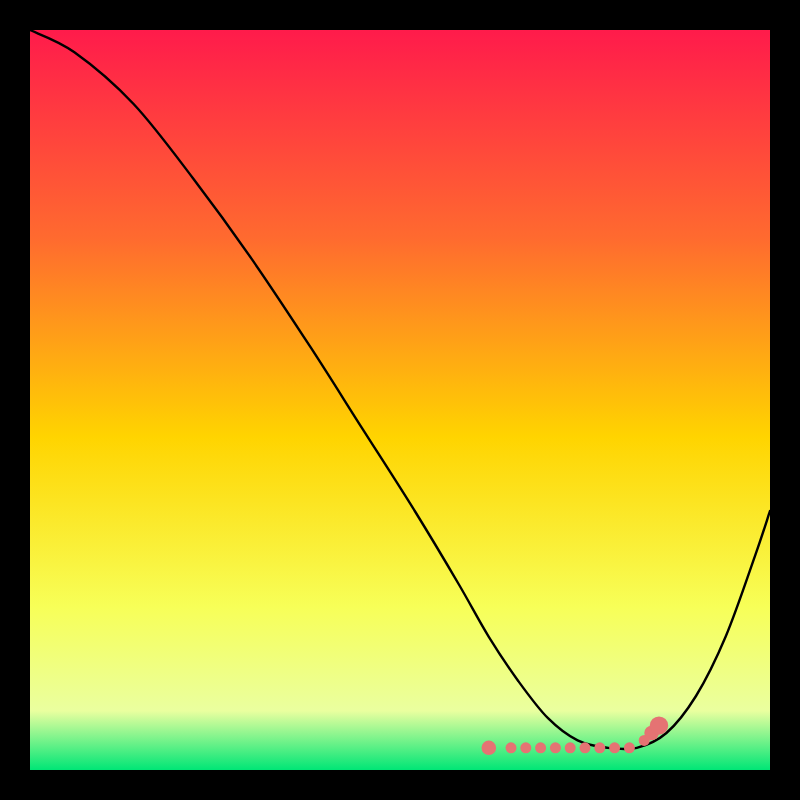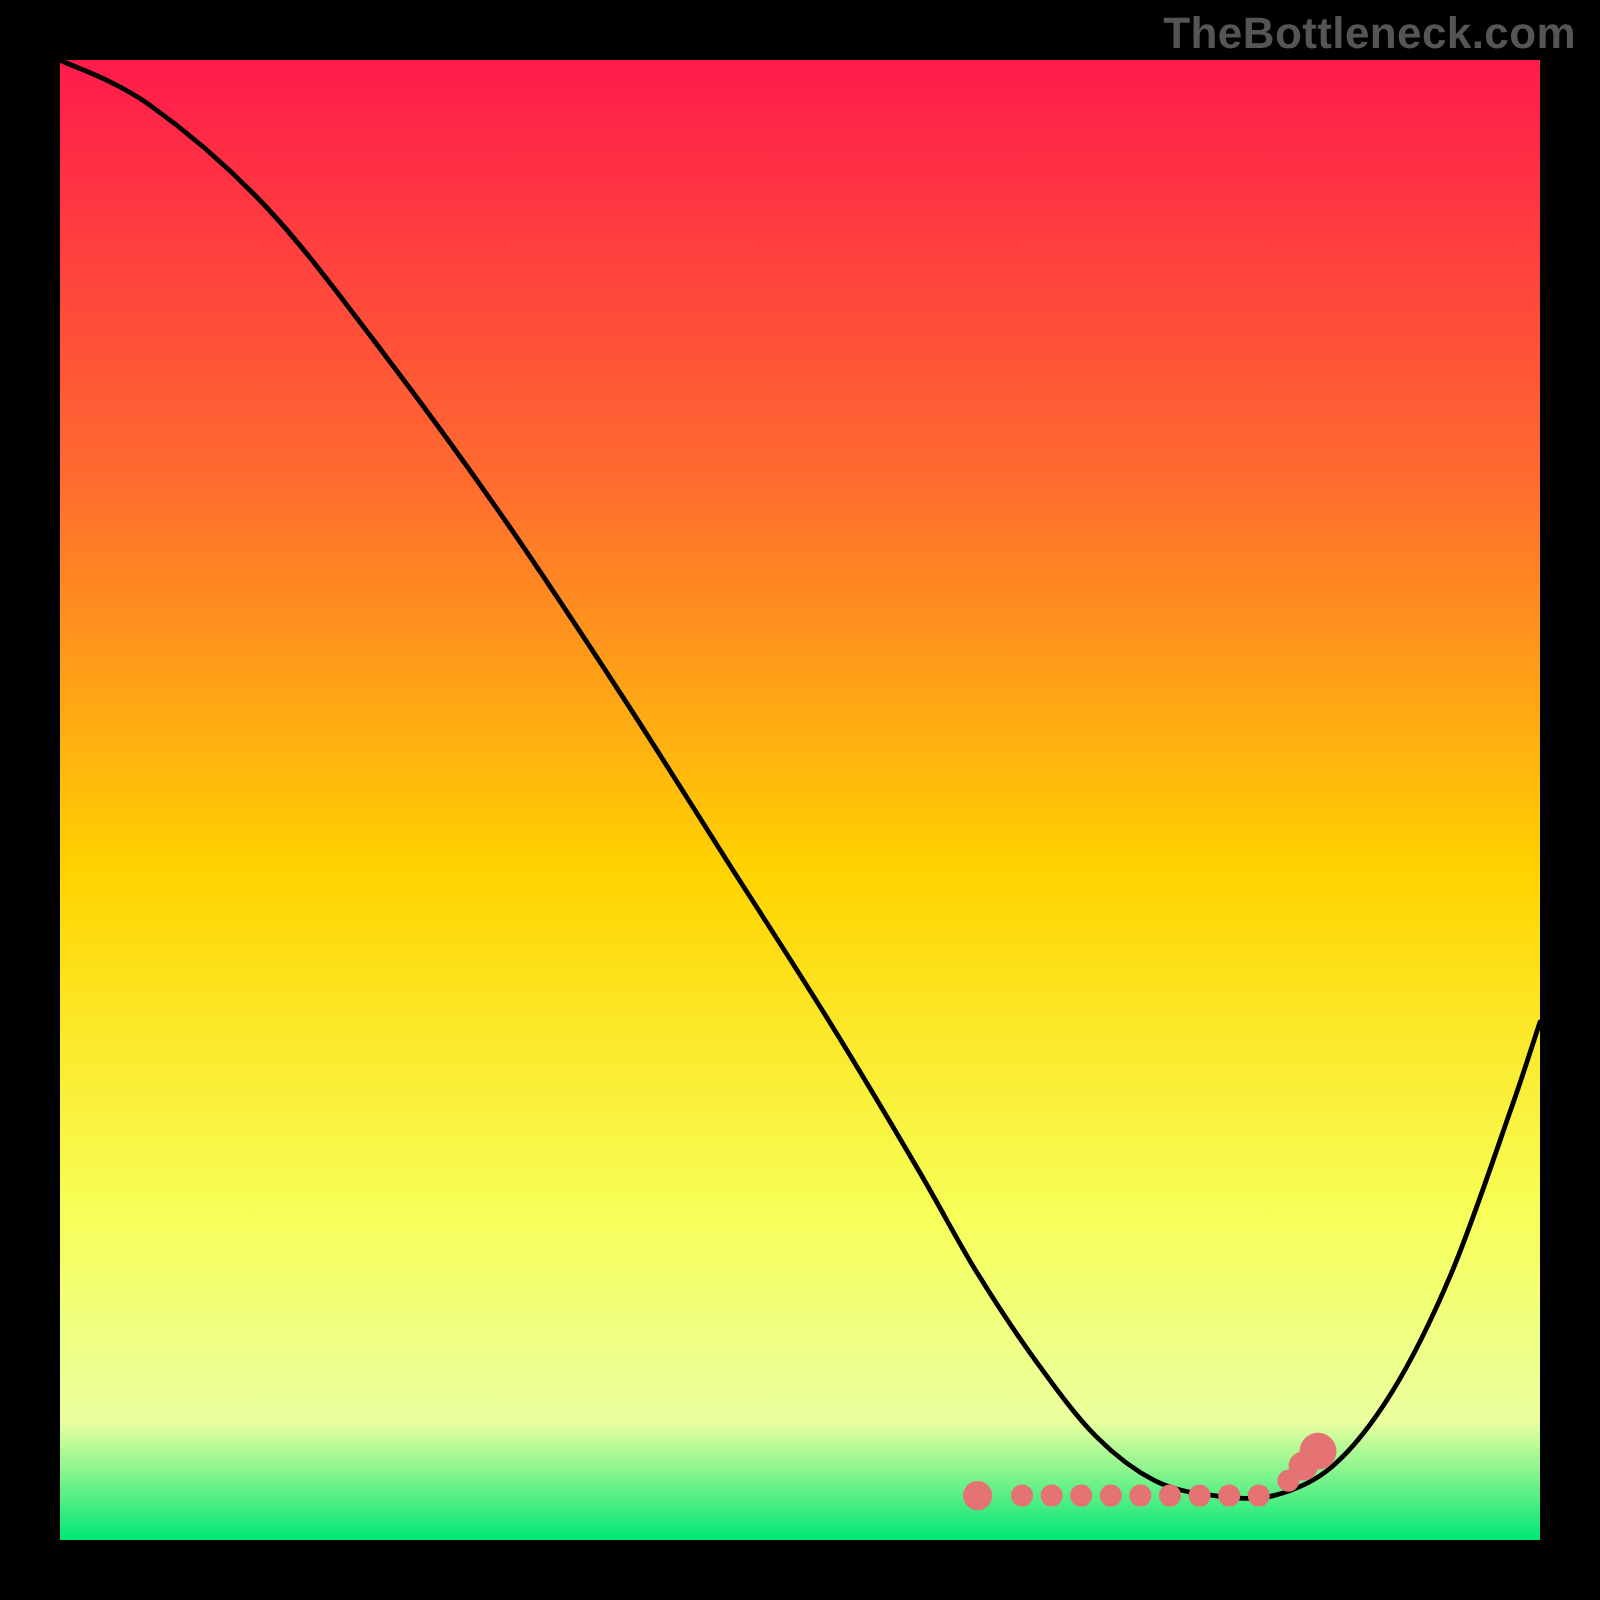--- a/index.html
+++ b/index.html
@@ -35,21 +35,20 @@
     width: 740px;
     height: 740px;
     display: block;
   }
 </style>
 </head>
 <body>
 
 <div class="frame">
 
-  <div class="watermark">TheBottleneck.com</div>
 
   <svg class="plot" viewBox="0 0 740 740" preserveAspectRatio="none">
     <defs>
       <linearGradient id="bg" x1="0" y1="0" x2="0" y2="1">
         <stop id="g0" offset="0%" stop-color="#ff1b4b"></stop>
         <stop id="g1" offset="28%" stop-color="#ff6a2f"></stop>
         <stop id="g2" offset="55%" stop-color="#ffd400"></stop>
         <stop id="g3" offset="78%" stop-color="#f7ff58"></stop>
         <stop id="g4" offset="92%" stop-color="#eaff9f"></stop>
         <stop id="g5" offset="100%" stop-color="#00e676"></stop>

